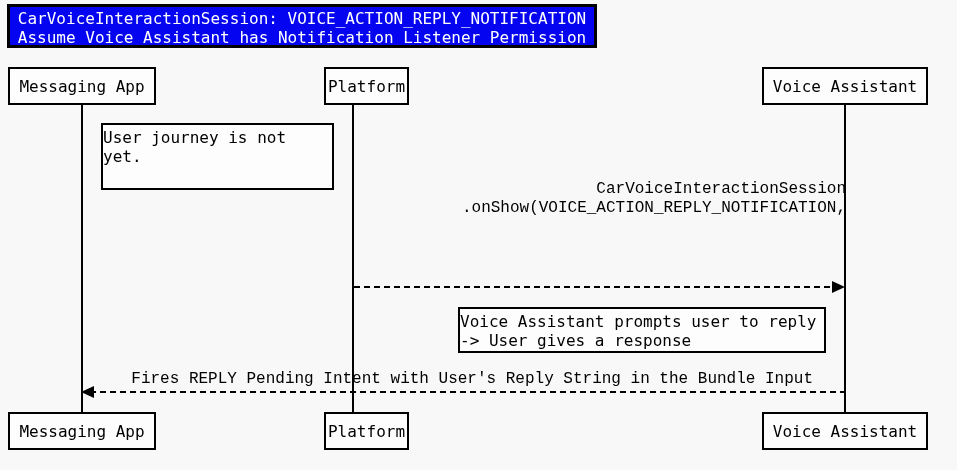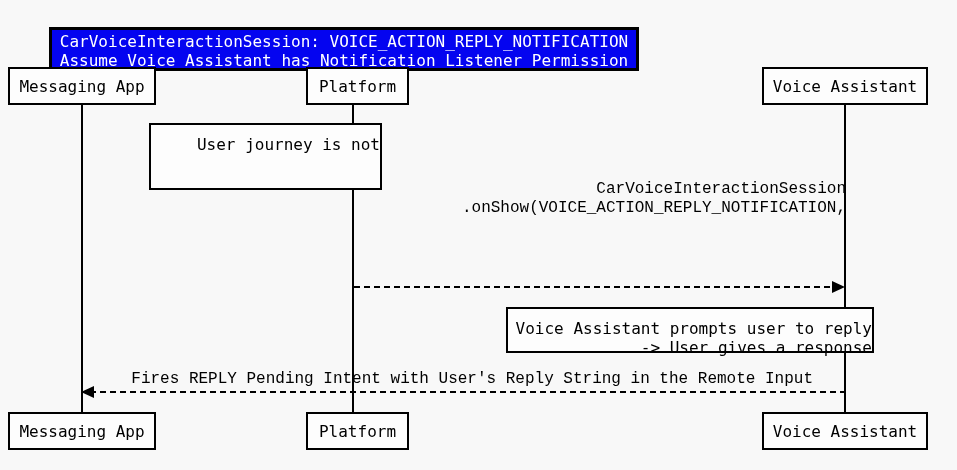--- a/index.html
+++ b/index.html
@@ -15,63 +15,61 @@
     background:var(--background);
     font-family:"DejaVu Sans Mono","Liberation Mono",monospace;
     font-size:16px;
     color:var(--line);
     position:relative;
   }
   .abs{position:absolute;}
 
   
   .title-box{
-    left:7px;top:27px;width:590px;height:44px;
+    left:7px;top:4px;width:590px;height:44px;
     background:var(--title-fill);
     border:3px solid var(--line);
     color:var(--title-text);
     text-align:center;
     line-height:19px;
     padding-top:2px;
     white-space:nowrap;
-    margin-left:42px;
   }
 
   
   .pbox{
     height:38px;
     background:var(--box-fill);
     border:2px solid var(--line);
     display:flex;align-items:center;justify-content:center;
     white-space:nowrap;
   }
   .pbox.row-top{top:67px;}
   .pbox.row-bottom{top:412px;}
   .pbox.col-ma{left:8px;width:148px;}
-  .pbox.col-pf{left:306px;width:103px;}
+  .pbox.col-pf{left:324px;width:85px;}
   .pbox.col-va{left:762px;width:166px;}
 
   
   .lifeline{
     top:105px;height:307px;width:2px;
     background:var(--line);
   }
   .lifeline.col-ma{left:81px;}
   .lifeline.col-pf{left:352px;}
   .lifeline.col-va{left:844px;}
 
   
   .note{
     background:var(--box-fill);
     border:2px solid var(--line);
-    text-align:right;
+    text-align:left;
     line-height:19px;
-    padding-top:10px;
+    padding-top:3px;
     white-space:nowrap;
-    margin-left:48px;
   }
   .note-1{left:101px;top:123px;width:233px;height:67px;}
   .note-2{left:458px;top:307px;width:368px;height:46px;}
 
   
   .msg-label{
     text-align:right;
     line-height:19px;
     white-space:nowrap;
     font-family:Liberation Mono, monospace;
@@ -118,36 +116,37 @@
 <div class="abs pbox row-top col-va">
   <span>Voice Assistant</span>
 </div>
 
 <div class="abs lifeline col-ma"></div>
 <div class="abs lifeline col-pf"></div>
 <div class="abs lifeline col-va"></div>
 
 <div class="abs note note-1">
   <div>User journey is not</div>
+  <div>yet.</div>
 </div>
 
 <div class="abs msg-label msg-label-1">
   <div>CarVoiceInteractionSession</div>
   <div>.onShow(VOICE_ACTION_REPLY_NOTIFICATION,</div>
 </div>
 <div class="abs dash-line arrow-1-line"></div>
 <div class="abs head-right"></div>
 
 <div class="abs note note-2">
   <div>Voice Assistant prompts user to reply</div>
   <div>-&gt; User gives a response</div>
 </div>
 
 <div class="abs msg-label msg-label-2">
-  <div>Fires REPLY Pending Intent with User's Reply String in the Remote Input</div>
+  <div>Fires REPLY Pending Intent with User's Reply String in the Bundle Input</div>
 </div>
 <div class="abs dash-line arrow-2-line"></div>
 <div class="abs head-left"></div>
 
 <div class="abs pbox row-bottom col-ma">
   <span>Messaging App</span>
 </div>
 <div class="abs pbox row-bottom col-pf">
   <span>Platform</span>
 </div>

